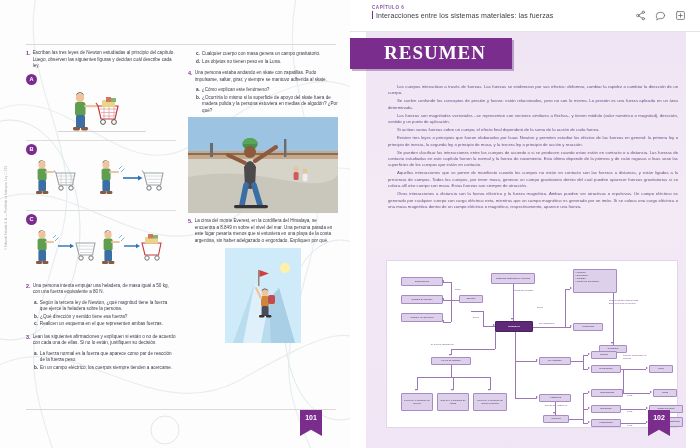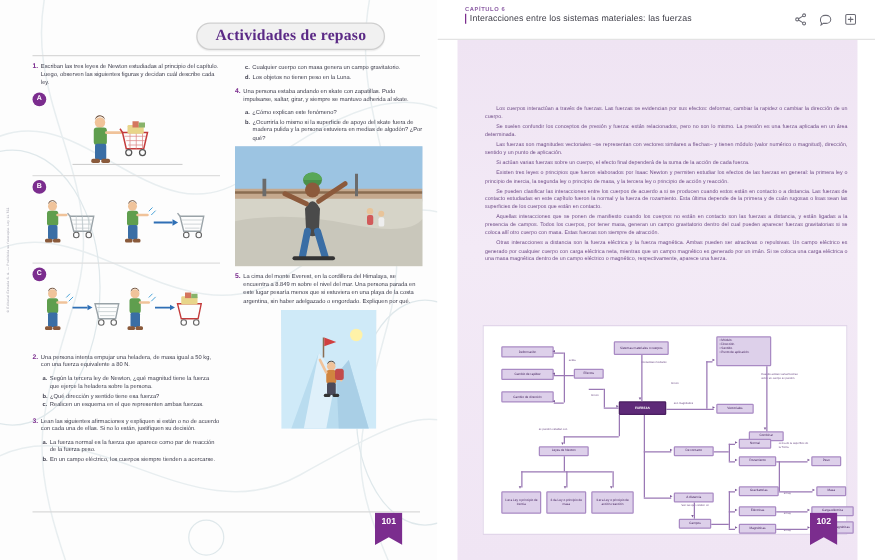--- a/index.html
+++ b/index.html
@@ -214,21 +214,20 @@
       <g fill="none" stroke="#dfe8eb" stroke-width="1">
         <ellipse cx="10" cy="230" rx="70" ry="110"></ellipse>
         <ellipse cx="340" cy="330" rx="55" ry="90"></ellipse>
         <circle cx="165" cy="430" r="14"></circle>
       </g>
     </svg>
 
     <div class="left-inner">
       <div class="ribbon-wrap">
         <div class="ribbon-tail"></div>
-        <div class="ribbon">Actividades de repaso</div>
       </div>
     </div>
 
     <div class="hr-top"></div>
     <div class="hr-bottom"></div>
 
     <div class="cols">
 
       <div class="col">
 
@@ -499,20 +498,21 @@
           </svg>
         </span>
       </div>
       <div class="hdr-rule"></div>
     </div>
 
     <div class="rp-body">
       <div class="rp-gutter"></div>
       <div class="rp-sheet">
 
+        <div class="resumen-banner">RESUMEN</div>
 
         <div class="summary">
           <p>Los cuerpos interactúan a través de fuerzas. Las fuerzas se evidencian por sus efectos: deformar, cambiar la rapidez o cambiar la dirección de un cuerpo.</p>
           <p>Se suelen confundir los conceptos de presión y fuerza: están relacionados, pero no son lo mismo. La presión es una fuerza aplicada en un área determinada.</p>
           <p>Las fuerzas son magnitudes vectoriales –se representan con vectores similares a flechas– y tienen módulo (valor numérico o magnitud), dirección, sentido y un punto de aplicación.</p>
           <p>Si actúan varias fuerzas sobre un cuerpo, el efecto final dependerá de la suma de la acción de cada fuerza.</p>
           <p>Existen tres leyes o principios que fueron elaborados por Isaac Newton y permiten estudiar los efectos de las fuerzas en general: la primera ley o principio de inercia, la segunda ley o principio de masa, y la tercera ley o principio de acción y reacción.</p>
           <p>Se pueden clasificar las interacciones entre los cuerpos de acuerdo a si se producen cuando estos están en contacto o a distancia. Las fuerzas de contacto estudiadas en este capítulo fueron la normal y la fuerza de rozamiento. Esta última depende de la primera y de cuán rugosas o lisas sean las superficies de los cuerpos que están en contacto.</p>
           <p>Aquellas interacciones que se ponen de manifiesto cuando los cuerpos no están en contacto son las fuerzas a distancia, y están ligadas a la presencia de campos. Todos los cuerpos, por tener masa, generan un campo gravitatorio dentro del cual pueden aparecer fuerzas gravitatorias si se coloca allí otro cuerpo con masa. Estas fuerzas son siempre de atracción.</p>
           <p>Otras interacciones a distancia son la fuerza eléctrica y la fuerza magnética. Ambas pueden ser atractivas o repulsivas. Un campo eléctrico es generado por cualquier cuerpo con carga eléctrica neta, mientras que un campo magnético es generado por un imán. Si se coloca una carga eléctrica o una masa magnética dentro de un campo eléctrico o magnético, respectivamente, aparece una fuerza.</p>

